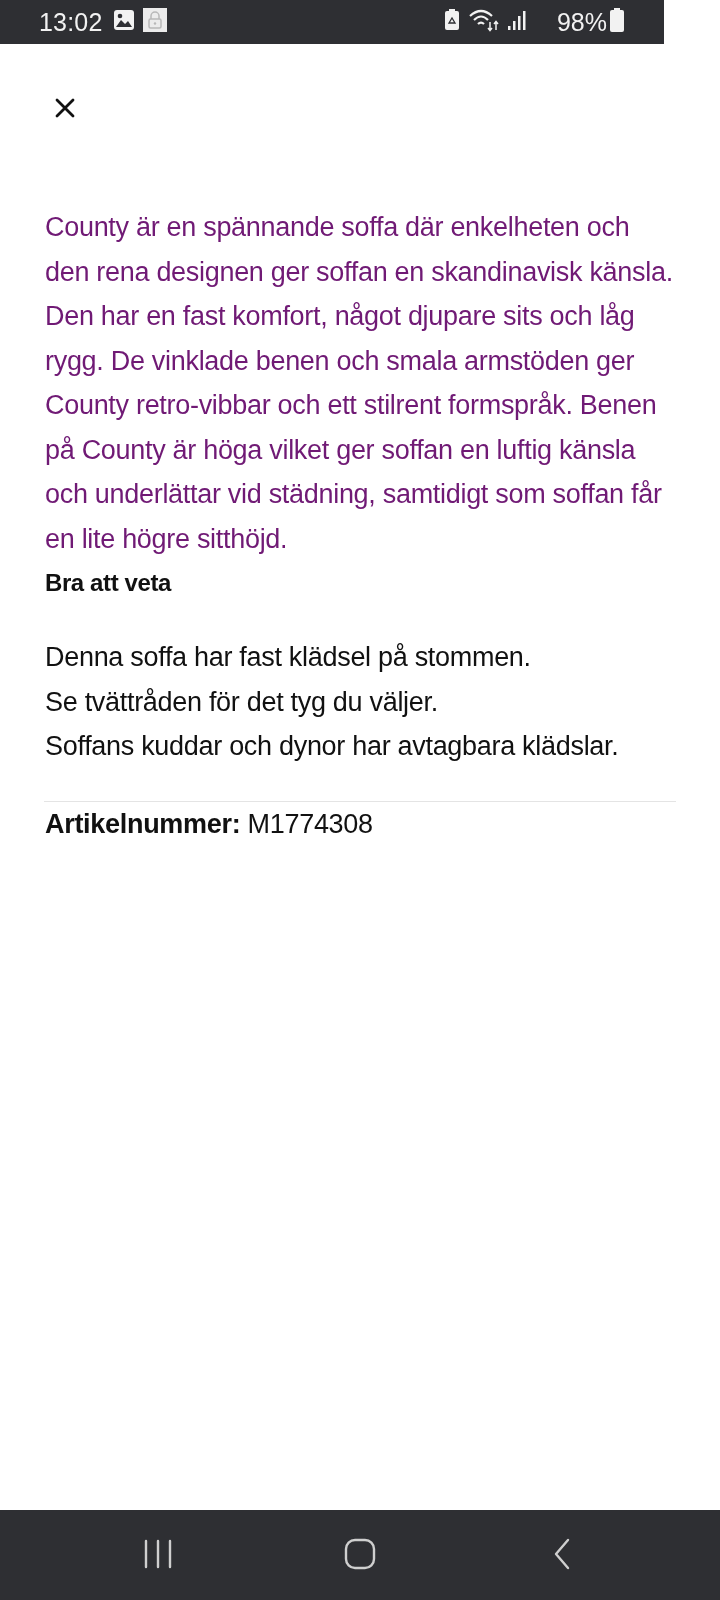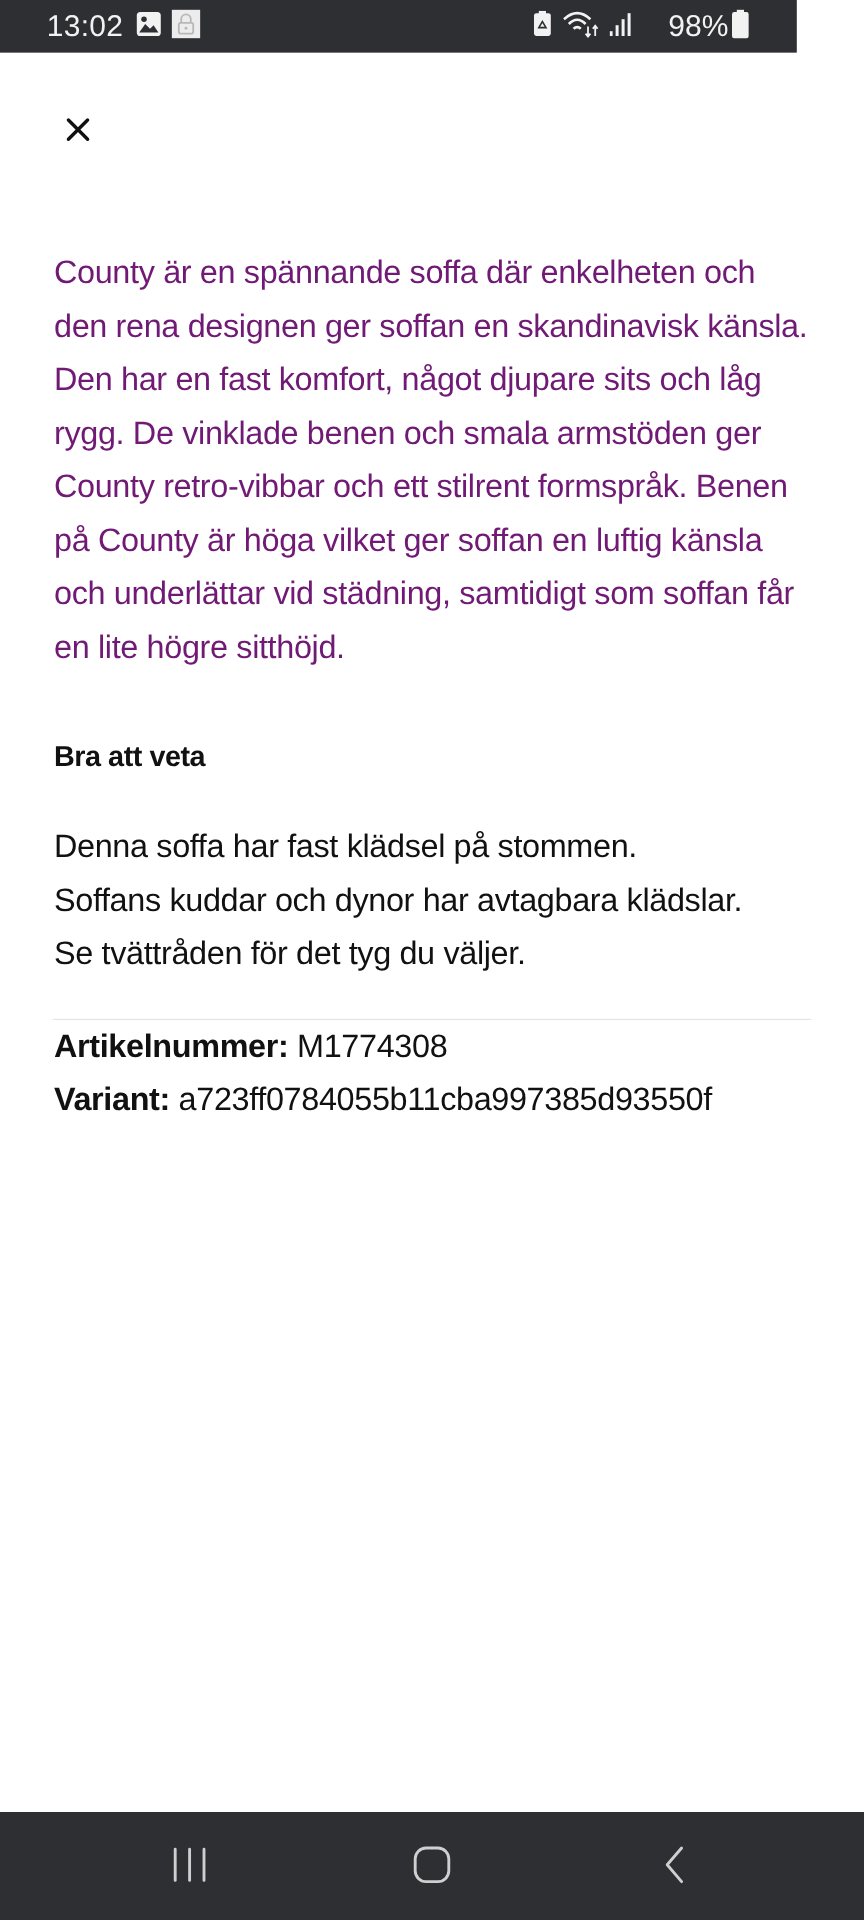--- a/index.html
+++ b/index.html
@@ -23,21 +23,21 @@
   .sheet { position: absolute; left: 0; top: 44px; width: 720px; height: 1466px; background: #ffffff; }
   .header {
     position: absolute; left: 45px; top: 44px; width: 630px; height: 44px;
     display: flex; align-items: center; justify-content: space-between;
   }
   .title { font-size: 35px; font-weight: 400; color: #111; letter-spacing: -0.3px; }
   .close-btn { width: 40px; height: 40px; display: flex; align-items: center; justify-content: center; cursor: pointer; margin-right: -6px; }
 
   .content { position: absolute; left: 45px; top: 205px; width: 630px; }
   .desc { font-size: 27px; line-height: 44.5px; color: #701a75; letter-spacing: -0.3px; }
-  .subheading { font-size: 24px; font-weight: 700; margin-top: 48px; line-height: 44px; letter-spacing: -0.4px; }
+  .subheading { font-size: 24px; font-weight: 700; line-height: 44px; letter-spacing: -0.4px; }
   .info-lines { margin-top: 30px; font-size: 27px; line-height: 44.5px; letter-spacing: -0.3px; }
   .divider { height: 1px; background: #e4e4e4; margin-top: 32px; width: 632px; margin-left: -1px; }
   .meta { font-size: 27px; line-height: 44px; letter-spacing: -0.3px; }
   .meta-row { white-space: nowrap; }
   .meta-label { font-weight: 700; }
 
   .nav-bar {
     position: absolute; left: 0; top: 1510px; width: 720px; height: 90px;
     background: #2e2f33;
   }
@@ -112,34 +112,30 @@
   </div>
 </div>
 
 <div class="content">
   <p class="desc">County är en spännande soffa där enkelheten och den rena designen ger soffan en skandinavisk känsla. Den har en fast komfort, något djupare sits och låg rygg. De vinklade benen och smala armstöden ger County retro-vibbar och ett stilrent formspråk. Benen på County är höga vilket ger soffan en luftig känsla och underlättar vid städning, samtidigt som soffan får en lite högre sitthöjd.</p>
 
   <h2 class="subheading">Bra att veta</h2>
 
   <div class="info-lines">
     <div>Denna soffa har fast klädsel på stommen.</div>
+    <div>Se tvättråden för det tyg du väljer.</div>
     <div>Soffans kuddar och dynor har avtagbara klädslar.</div>
-    <div>Se tvättråden för det tyg du väljer.</div>
   </div>
 
   <div class="divider"></div>
 
   <div class="meta">
     <div class="meta-row">
       <span class="meta-label">Artikelnummer:</span>
       <span>M1774308</span>
-    </div>
-    <div class="meta-row">
-      <span class="meta-label">Variant:</span>
-      <span>a723ff0784055b11cba997385d93550f</span>
     </div>
   </div>
 </div>
 
 <div class="nav-bar">
   <div class="nav-btn" style="left:128px;">
     <span>
       <svg width="30" height="30" viewBox="0 0 30 30">
           <path d="M3 2 V28 M15 2 V28 M27 2 V28" stroke="#cfcfcf" stroke-width="2.4" stroke-linecap="round"></path>
         </svg>

